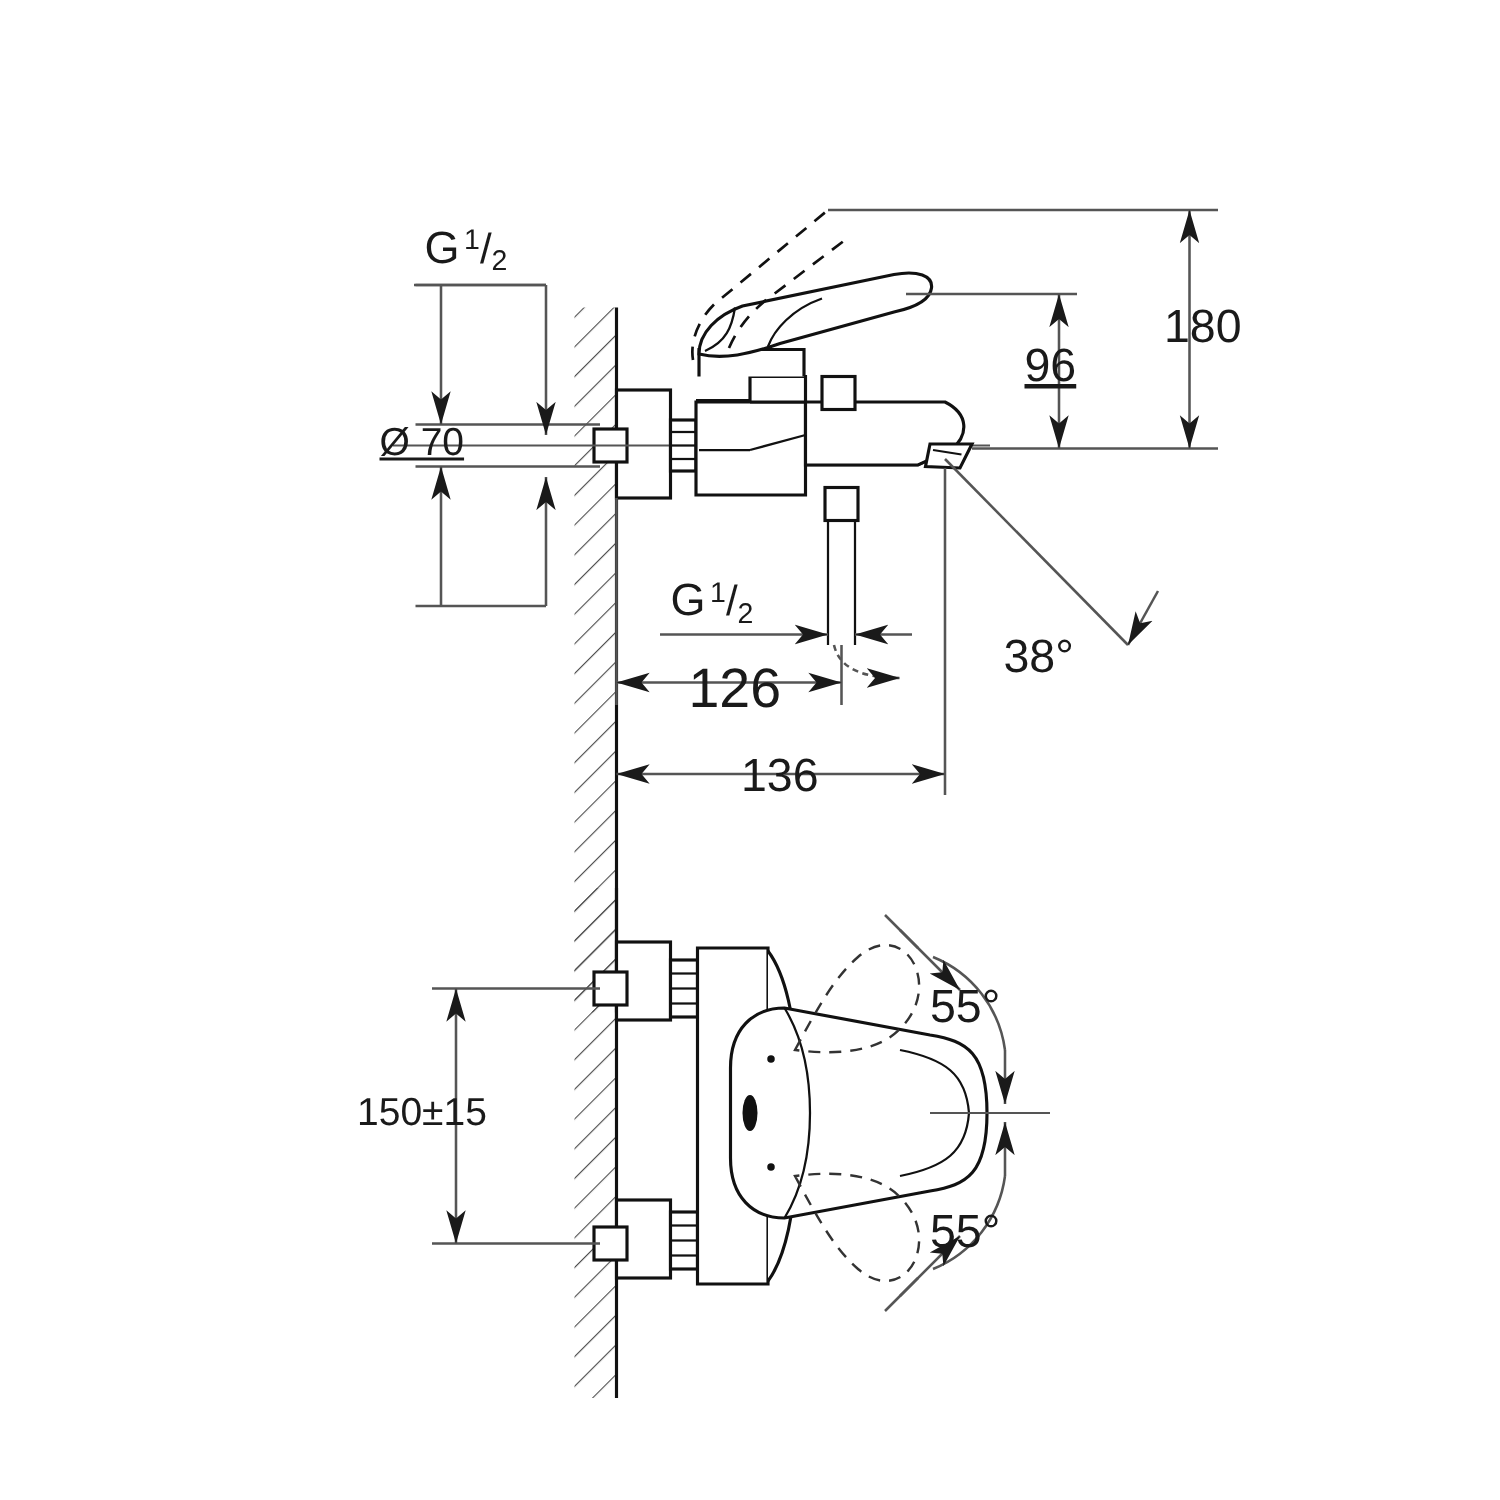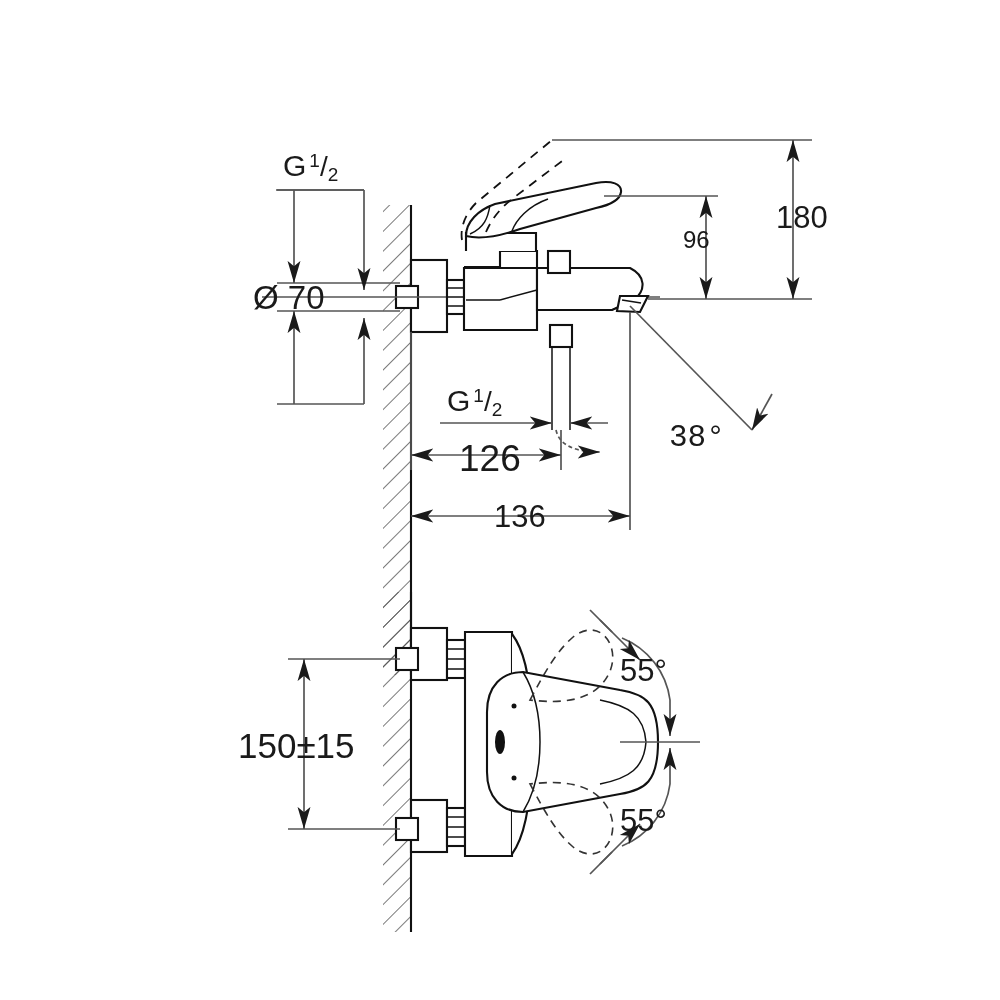--- a/index.html
+++ b/index.html
@@ -304,35 +304,35 @@
         <line class="ln-dim" x1="304" y1="659" x2="304" y2="829" marker-start="url(#solidArrowR)" marker-end="url(#solidArrowL)"></line>
       </g>
 
     </g>
   </svg>
 
   <div class="lbl-holder g-label" style="left:283px; top:151px;">
     <span>G</span><span class="frac"><span class="num">1</span><span class="sl">/</span><span class="den">2</span></span>
   </div>
 
-  <div class="lbl-holder" style="left:253px; top:281px; font-size:33px;">Ø 70</div>
+  <div class="lbl-holder" style="left:253px; top:281px; font-size:26px;text-decoration:underline;">Ø 70</div>
 
   <div class="lbl-holder" style="left:776px; top:202px; font-size:31px;">180</div>
 
-  <div class="lbl-holder" style="left:683px; top:228px; font-size:24px;">96</div>
+  <div class="lbl-holder" style="left:683px; top:228px; font-size:31px;text-decoration:underline;">96</div>
 
   <div class="lbl-holder g-label" style="left:447px; top:386px;">
     <span>G</span><span class="frac"><span class="num">1</span><span class="sl">/</span><span class="den">2</span></span>
   </div>
 
   <div class="lbl-holder" style="left:459px; top:440px; font-size:37px;">126</div>
 
-  <div class="lbl-holder" style="left:669px; top:422px; font-size:31px;font-family:Liberation Mono, monospace;">38°</div>
+  <div class="lbl-holder" style="left:669px; top:422px; font-size:31px;">38°</div>
 
   <div class="lbl-holder" style="left:494px; top:501px; font-size:31px;">136</div>
 
-  <div class="lbl-holder" style="left:238px; top:728px; font-size:35px;">150±15</div>
+  <div class="lbl-holder" style="left:238px; top:728px; font-size:26px;">150±15</div>
 
   <div class="lbl-holder" style="left:620px; top:655px; font-size:31px;">55°</div>
 
   <div class="lbl-holder" style="left:620px; top:805px; font-size:31px;">55°</div>
 
 </div>
 
 </body></html>

